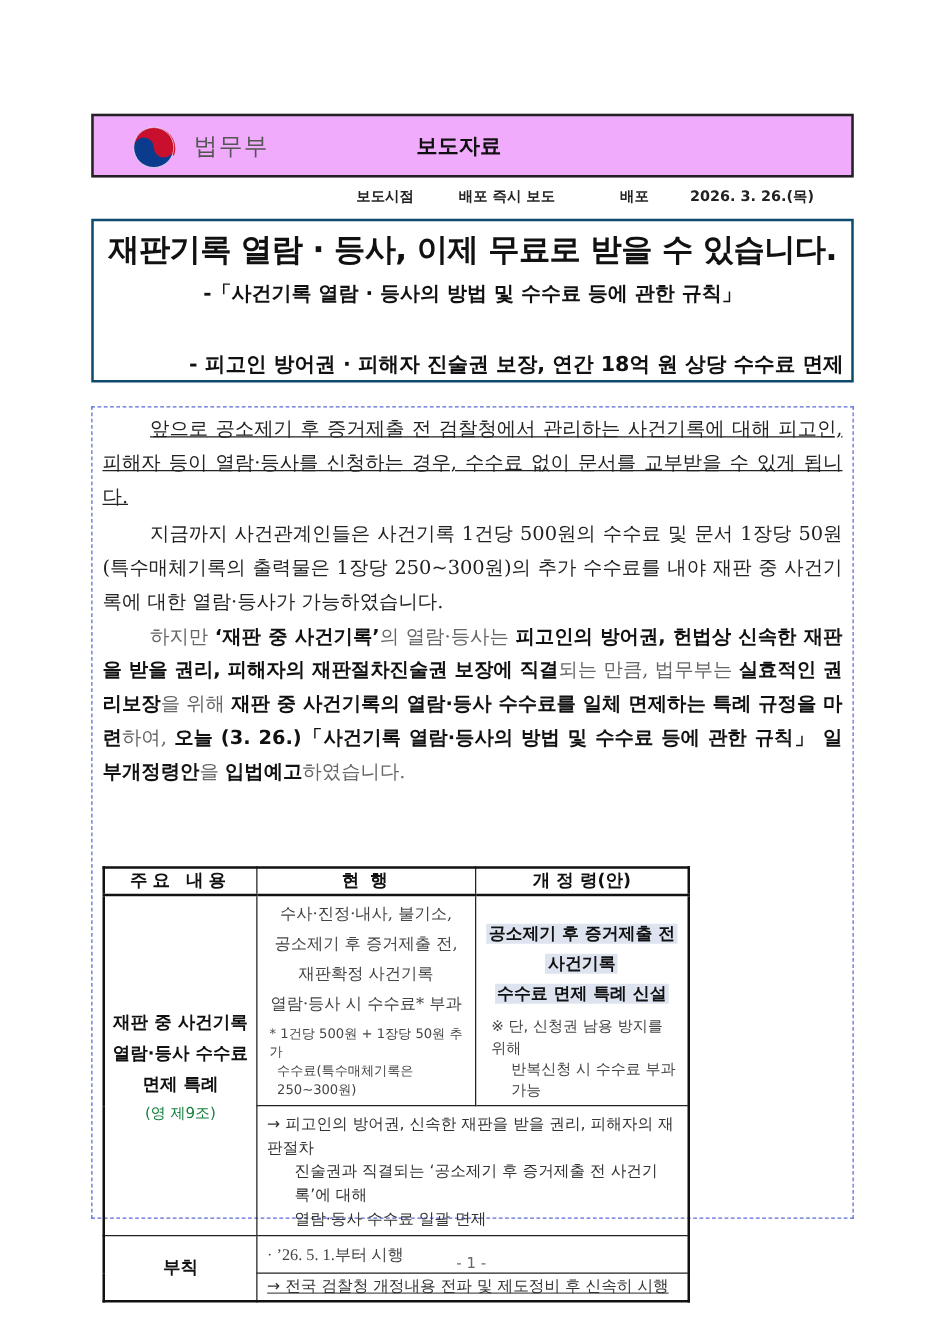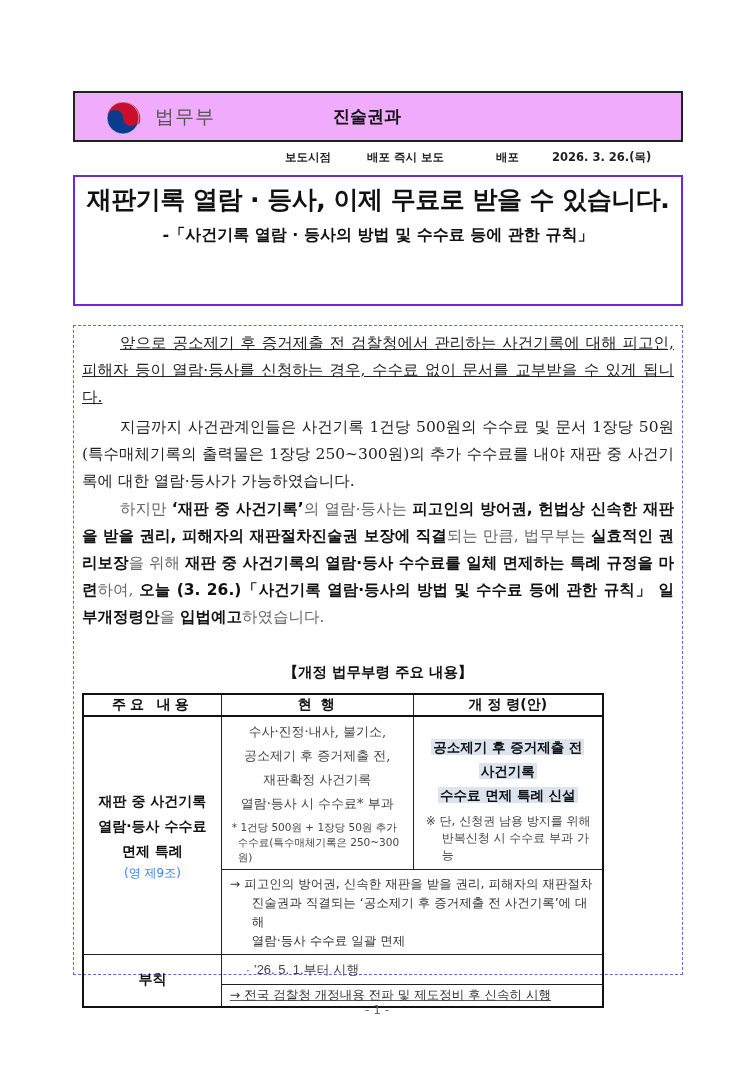--- a/index.html
+++ b/index.html
@@ -18,21 +18,21 @@
     position: absolute; top: 150px; left: 285px; font-size: 11.5px; font-weight: bold; color: #222;
     white-space: nowrap;
   }
   .release-line span { display: inline-block; }
   .rl-label { width: 78px; }
   .rl-value { width: 125px; }
   .rl-label2 { width: 52px; }
 
   .title-box {
     position: absolute; left: 73px; top: 175px; width: 610px; height: 131px;
-    border: 2px solid #6d28d9; background: #fff; text-align: center;
+    border: 2px solid #0c4a6e; background: #fff; text-align: center;
   }
   .main-title { position: absolute; left: 0; right: 0; top: 6px; font-size: 25px; font-weight: bold; color: #111; letter-spacing: -0.5px; }
   .sub1 { position: absolute; left: 0; right: 0; top: 48px; font-size: 16px; font-weight: bold; color: #111; }
   .sub2 { position: absolute; left: 0; right: 0; top: 76px; font-size: 16px; font-weight: bold; color: #111; }
   .sub3 { position: absolute; left: 24px; right: 6px; top: 104px; font-size: 16.5px; font-weight: bold; color: #111; text-align: right; }
 
   .body-box {
     position: absolute; left: 73px; top: 325px; width: 610px; height: 650px;
     border: 1px dashed #5a6bd6;
   }
@@ -46,83 +46,83 @@
   .p3 { top: 170px; }
   .para b { font-family: "DejaVu Sans", sans-serif; font-weight: bold; color: #111; }
   .para .light { color: #666; }
 
   .table-title {
     position: absolute; left: 0; right: 0; top: 337px; text-align: center;
     font-size: 14.5px; font-weight: bold; color: #111;
   }
 
   table.rules {
-    position: absolute; left: 8px; top: 367px; width: 522px; border-collapse: collapse;
+    position: absolute; left: 8px; top: 367px; width: 470px; border-collapse: collapse;
     border: 2px solid #111; font-size: 12.5px;
   }
   table.rules td, table.rules th { border: 1px solid #222; }
   table.rules th {
     height: 22px; font-weight: bold; font-size: 14px; border-bottom: 2px solid #111; color: #111;
   }
   th.c1 { width: 156px; letter-spacing: 4px; }
   th.c2 { width: 210px; letter-spacing: 2px; }
   th.c3 { width: 211px; }
 
   td.topic { text-align: center; vertical-align: middle; font-weight: bold; font-size: 14px; line-height: 25px; color: #111; }
-  td.topic .article { font-weight: normal; font-size: 12px; color: #3b82f6; line-height: 18px; }
+  td.topic .article { font-weight: normal; font-size: 12px; color: #15803d; line-height: 18px; }
 
   td.current { text-align: center; font-family: "DejaVu Serif", serif; font-size: 13px; line-height: 24px; color: #444; padding-top: 3px; vertical-align: top; margin-left: 29px; }
   td.current .fn { font-family: "DejaVu Sans", sans-serif; font-size: 10.5px; line-height: 15px; color: #444; text-align: left; padding: 4px 4px 4px 10px; }
 
   td.proposed { vertical-align: top; padding-top: 18px; text-align: center; margin-top: 16px; }
   .hl { background: #dde4f0; font-weight: bold; font-size: 13.5px; color: #111; line-height: 24px; padding: 0 2px; }
   .note { text-align: left; font-size: 12px; line-height: 17px; color: #444; padding: 6px 6px 0 12px; }
   .note .ind { display: block; padding-left: 16px; }
 
   td.effect { font-family: "DejaVu Sans", sans-serif; font-size: 12.5px; line-height: 19px; color: #333; padding: 4px 8px 4px 8px; height: 63px; }
   .effect .ind { display: block; padding-left: 22px; }
 
   td.appendix-label { text-align: center; font-weight: bold; font-size: 14px; color: #111; }
-  td.appendix-row { font-family: Liberation Sans, sans-serif; font-size: 13px; color: #444; padding: 2px 24px; height: 30px; }
+  td.appendix-row { font-family: Liberation Serif, serif; font-size: 13px; color: #444; padding: 2px 8px; height: 30px; }
   td.appendix-row2 { font-size: 12.5px; color: #333; padding: 0 8px; height: 22px; text-decoration: underline; text-decoration-color: #555; margin-left: 14px; }
 
   .page-number { position: absolute; left: 0; right: 0; top: 1003px; text-align: center; font-size: 12px; color: #666; }
 </style>
 </head>
 <body>
 
 <div class="header-box">
   <svg class="logo" viewBox="0 0 36 36">
     <circle cx="18" cy="18" r="16" fill="#0b3b8c"></circle>
     <path d="M2 18 A16 16 0 0 1 34 18 A8 8 0 0 1 18 18 A8 8 0 0 0 2 18 Z" fill="#c8102e"></path>
     <path d="M22 4 A15 15 0 0 1 33 24" fill="none" stroke="#c8102e" stroke-width="2.5"></path>
     <circle cx="18" cy="18" r="16" fill="none" stroke="#fff" stroke-width="0.5"></circle>
   </svg>
   <span class="ministry">법무부</span>
-  <span class="press-title">진술권과</span>
+  <span class="press-title">보도자료</span>
 </div>
 
 <div class="release-line">
   <span class="rl-label">보도시점</span>
   <span class="rl-value">배포 즉시 보도</span>
   <span class="rl-label2">배포</span>
   <span>2026. 3. 26.(목)</span>
 </div>
 
 <div class="title-box">
   <div class="main-title">재판기록 열람 · 등사, 이제 무료로 받을 수 있습니다.</div>
   <div class="sub1">-「사건기록 열람 · 등사의 방법 및 수수료 등에 관한 규칙」</div>
+  <div class="sub3">- 피고인 방어권 · 피해자 진술권 보장, 연간 18억 원 상당 수수료 면제</div>
 </div>
 
 <div class="body-box">
   <div class="para p1"><span class="indent"></span><span>앞으로 공소제기 후 증거제출 전 검찰청에서 관리하는 사건기록에 대해 피고인, 피해자 등이 열람·등사를 신청하는 경우, 수수료 없이 문서를 교부받을 수 있게 됩니다.</span></div>
   <div class="para p2"><span class="indent"></span><span>지금까지 사건관계인들은 사건기록 1건당 500원의 수수료 및 문서 1장당 50원(특수매체기록의 출력물은 1장당 250~300원)의 추가 수수료를 내야 재판 중 사건기록에 대한 열람·등사가 가능하였습니다.</span></div>
   <div class="para p3"><span class="indent"></span><span class="light">하지만 </span><b>‘재판 중 사건기록’</b><span class="light">의 열람·등사는 </span><b>피고인의 방어권, 헌법상 신속한 재판을 받을 권리, 피해자의 재판절차진술권 보장에 직결</b><span class="light">되는 만큼, 법무부는 </span><b>실효적인 권리보장</b><span class="light">을 위해 </span><b>재판 중 사건기록의 열람·등사 수수료를 일체 면제하는 특례 규정을 마련</b><span class="light">하여, </span><b>오늘 (3. 26.)「사건기록 열람·등사의 방법 및 수수료 등에 관한 규칙」 일부개정령안</b><span class="light">을 </span><b>입법예고</b><span class="light">하였습니다.</span></div>
 
-  <div class="table-title">【개정 법무부령 주요 내용】</div>
 
   <table class="rules">
     <tbody>
         <tr>
       <th class="c1">주요 내용</th>
       <th class="c2">현 행</th>
       <th class="c3">개 정 령(안)</th>
     </tr>
     <tr>
       <td class="topic" rowspan="2">

